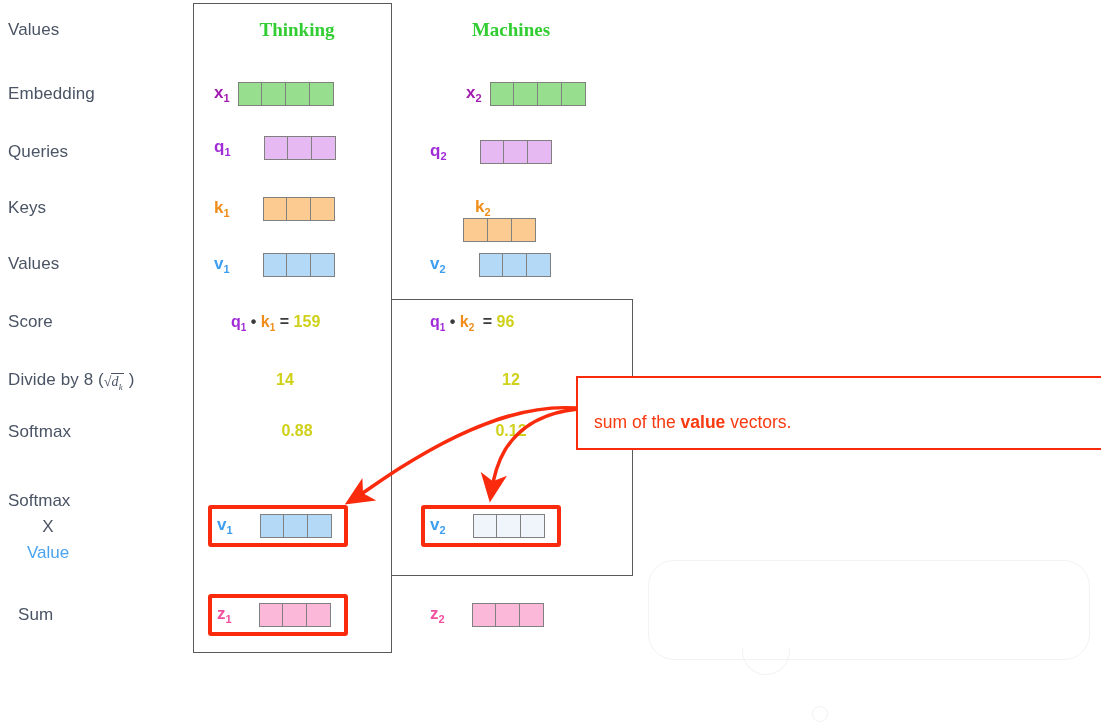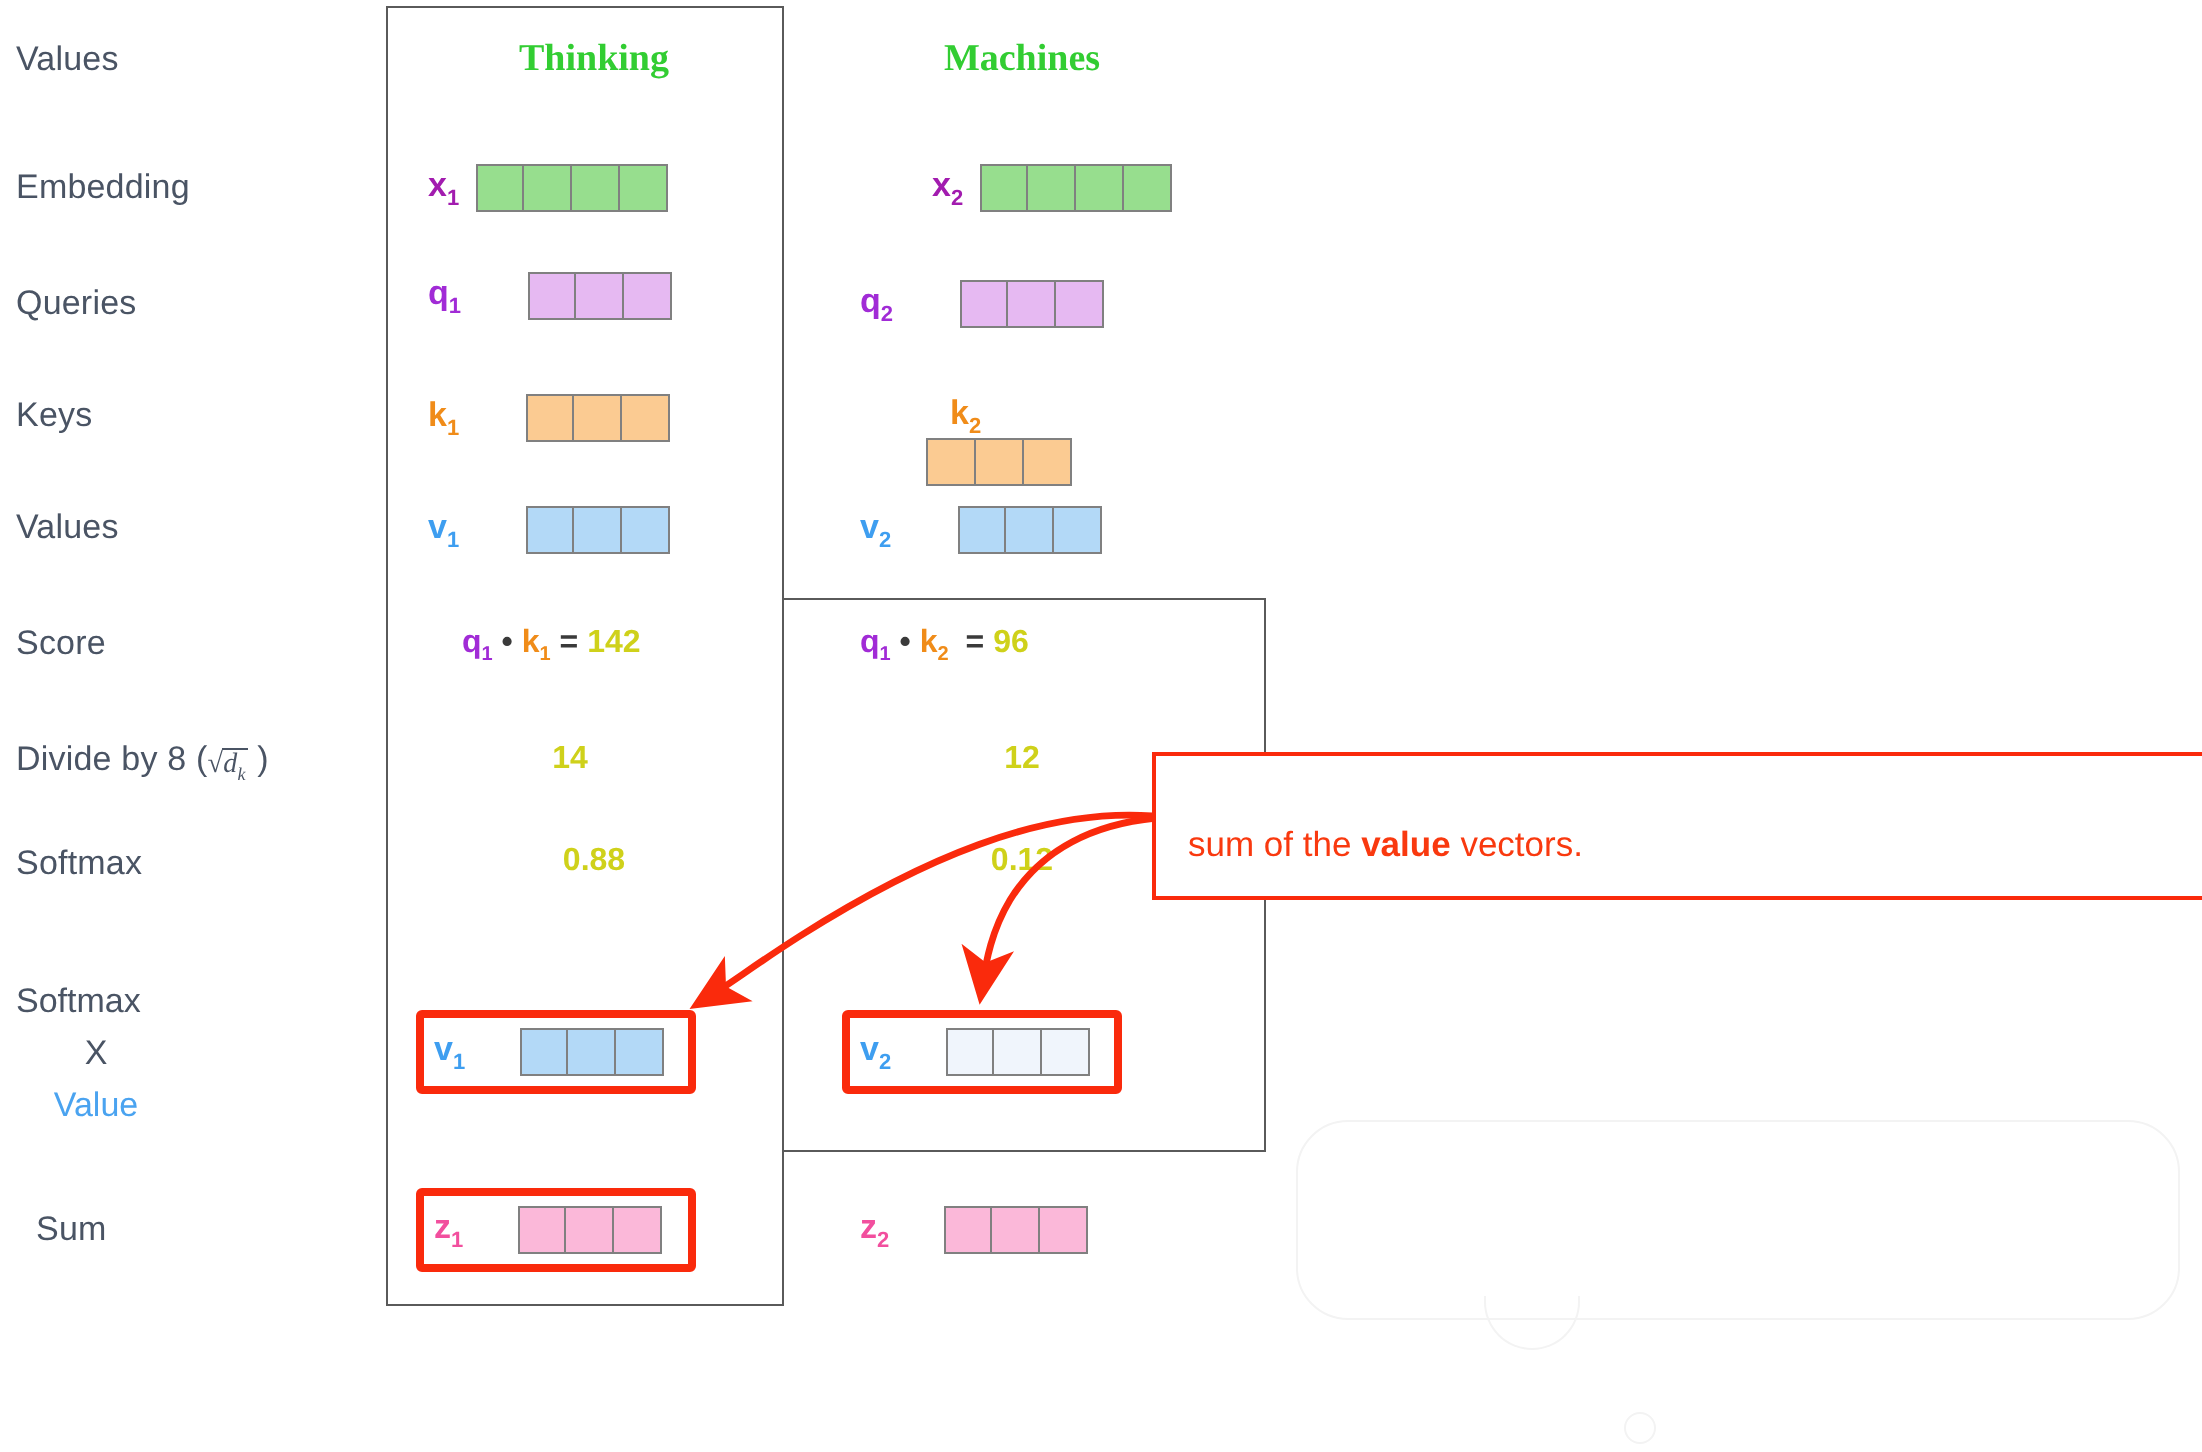--- a/index.html
+++ b/index.html
@@ -228,21 +228,21 @@
       <span class="cell c-v"></span>
       <span class="cell c-v"></span>
     </span>
   </div>
 
   <div class="scoretext" style="left:231px;top:313px;">
     <span class="lbl-q"><span>q</span><sub>1</sub></span>
     <span class="op-dot">•</span>
     <span class="lbl-k"><span>k</span><sub>1</sub></span>
     <span class="eq">=</span>
-    <span class="num-olive">142</span>
+    <span class="num-olive">159</span>
   </div>
 
   <div class="scoretext" style="left:430px;top:313px;">
     <span class="lbl-q"><span>q</span><sub>1</sub></span>
     <span class="op-dot">•</span>
     <span class="lbl-k"><span>k</span><sub>2</sub></span>
     <span class="eq" style="margin-left:4px;">=</span>
     <span class="num-olive">96</span>
   </div>
 

